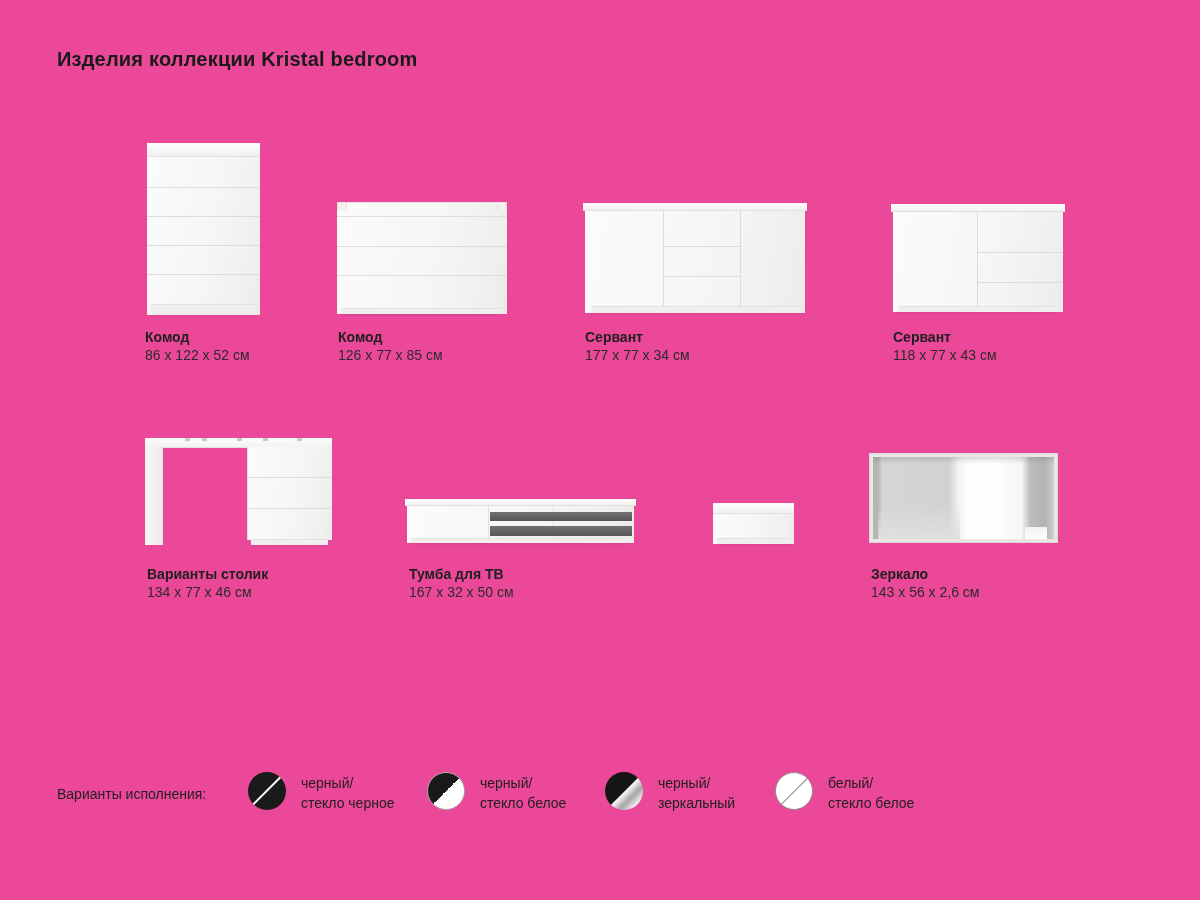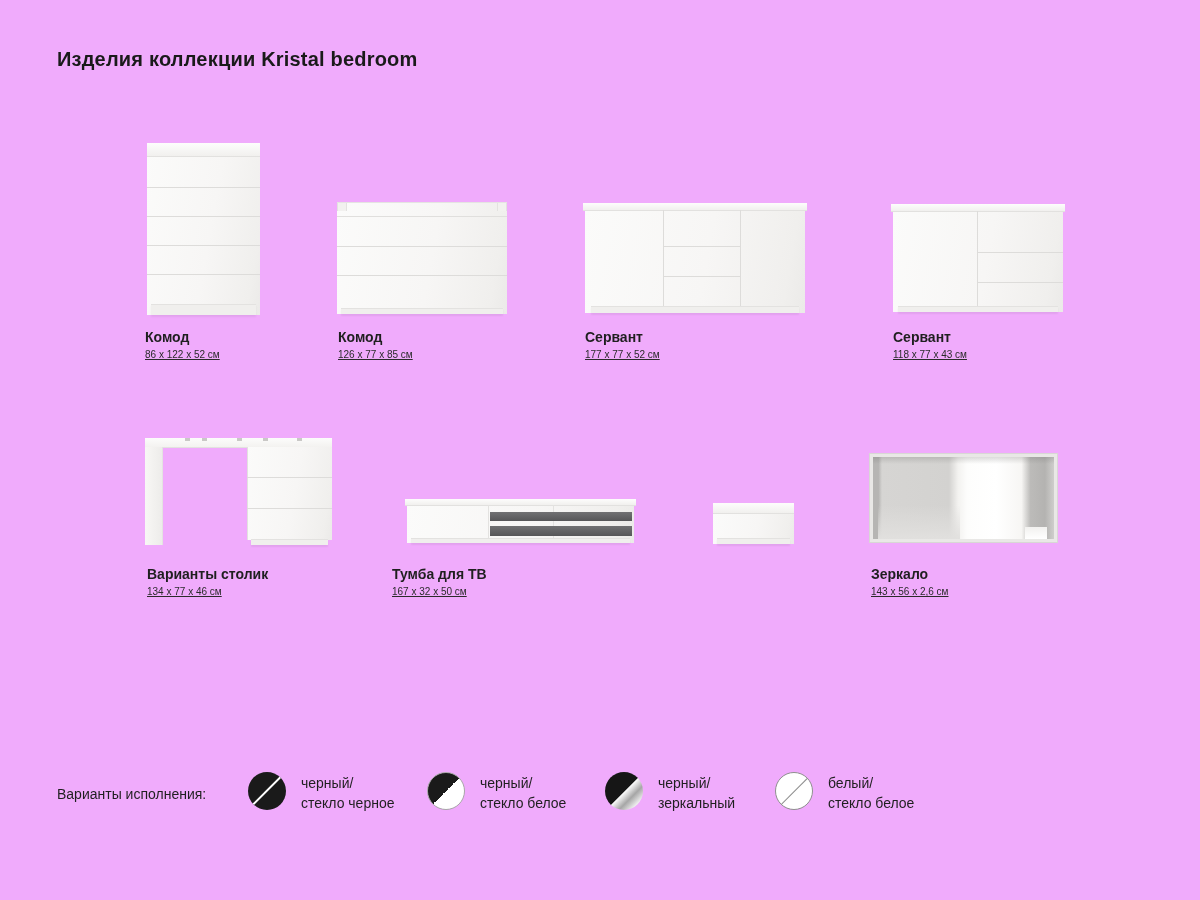--- a/index.html
+++ b/index.html
@@ -1,36 +1,36 @@
 <!DOCTYPE html>
 <html><head>
 <meta charset="utf-8">
 <style>
   html,body{margin:0;padding:0;background:#ffffff;}
   .page{
-    position:relative;width:1200px;height:900px;background:#f0abfc;overflow:hidden;
+    position:relative;width:1200px;height:900px;background:#ec4899;overflow:hidden;
     font-family:"Liberation Sans","DejaVu Sans",sans-serif;color:#1f1f1f;
   }
   .title{
     position:absolute;left:57px;top:48px;font-size:20px;font-weight:600;
     letter-spacing:.2px;color:#1a1a1a;
   }
   
   .furn{position:absolute;background:linear-gradient(100deg,#fbfbfa 0%,#f7f6f5 55%,#f0efed 90%,#ebeae8 100%);}
   .hline{position:absolute;left:0;right:0;height:1px;background:#dddcda;}
   .vline{position:absolute;top:0;bottom:0;width:1px;background:#dddcda;}
   .toppanel{position:absolute;left:0;right:0;top:0;background:linear-gradient(#fdfdfc,#f1f0ee);border-bottom:1px solid #e2e1df;}
   .plinth{position:absolute;bottom:0;background:#f0efed;border-top:1px solid #e3e2e0;box-shadow:0 2px 2px rgba(0,0,0,.06);}
   .tab{position:absolute;top:0;width:8px;height:8px;background:#f2f1ef;border:1px solid #e3e2e0;border-bottom:none;}
   .mark{position:absolute;top:0;height:3px;width:5px;background:#c9c8c6;}
   .slot{position:absolute;background:linear-gradient(#717173,#565658);}
   
   .caption{position:absolute;width:240px;}
   .pname{font-size:14px;line-height:18px;font-weight:600;color:#1f1f1f;}
-  .pdims{font-size:10px;line-height:18px;font-weight:400;color:#2b2b2b;text-decoration:underline;}
+  .pdims{font-size:14px;line-height:18px;font-weight:400;color:#2b2b2b;}
   
   .legend-label{position:absolute;left:57px;top:786px;font-size:14px;font-weight:500;color:#1f1f1f;}
   .sw{position:absolute;top:772px;width:38px;height:38px;border-radius:50%;overflow:hidden;}
   .sw .diag{position:absolute;left:-20%;top:18px;width:140%;height:2px;transform:rotate(-45deg);}
   .sw1{background:#1a1a1a;}
   .sw1 .diag{background:#ffffff;}
   .sw2{background:linear-gradient(135deg,#1a1a1a 50%,#ffffff 50%);border:1px solid #a8a8a8;width:36px;height:36px;}
   .sw3{background:linear-gradient(135deg,#161616 50%,#fafafa 52%,#a6a6a6 68%,#ededed 84%,#c2c2c2 100%);}
   .sw4{background:#ffffff;border:1px solid #8f8f8f;width:36px;height:36px;}
   .sw4 .diag{background:#8f8f8f;height:1px;}
@@ -86,21 +86,21 @@
   <div class="furn" style="left:585px;top:203px;width:220px;height:110px;">
     <div class="toppanel" style="left:-2px;right:-2px;height:7px;"></div>
     <div class="vline" style="left:78px;top:7px;"></div>
     <div class="vline" style="left:155px;top:7px;"></div>
     <div class="hline" style="top:43px;left:78px;right:65px;"></div>
     <div class="hline" style="top:73px;left:78px;right:65px;"></div>
     <div class="plinth" style="left:6px;right:6px;height:6px;"></div>
   </div>
   <div class="caption" style="left:585px;top:328px;">
     <div class="pname">Сервант</div>
-    <div class="pdims">177 x 77 x 52 см</div>
+    <div class="pdims">177 x 77 x 34 см</div>
   </div>
 
   <div class="furn" style="left:893px;top:204px;width:170px;height:108px;">
     <div class="toppanel" style="left:-2px;right:-2px;height:7px;"></div>
     <div class="vline" style="left:84px;top:7px;"></div>
     <div class="hline" style="top:48px;left:84px;right:0;"></div>
     <div class="hline" style="top:78px;left:84px;right:0;"></div>
     <div class="plinth" style="left:5px;right:5px;height:5px;"></div>
   </div>
   <div class="caption" style="left:893px;top:328px;">
@@ -129,21 +129,21 @@
   </div>
 
   <div class="furn" style="left:407px;top:499px;width:227px;height:44px;">
     <div class="toppanel" style="left:-2px;right:-2px;height:6px;"></div>
     <div class="vline" style="left:81px;top:6px;bottom:3px;background:#e3e2e0;"></div>
     <div class="vline" style="left:146px;top:6px;bottom:3px;background:#e3e2e0;"></div>
     <div class="slot" style="left:83px;right:2px;top:13px;height:9px;"></div>
     <div class="slot" style="left:83px;right:2px;top:27px;height:10px;"></div>
     <div class="plinth" style="left:4px;right:4px;height:4px;"></div>
   </div>
-  <div class="caption" style="left:392px;top:565px;">
+  <div class="caption" style="left:409px;top:565px;">
     <div class="pname">Тумба для ТВ</div>
     <div class="pdims">167 x 32 x 50 см</div>
   </div>
 
   <div class="furn" style="left:713px;top:503px;width:81px;height:41px;">
     <div class="toppanel" style="height:10px;"></div>
     <div class="plinth" style="left:4px;right:4px;height:5px;"></div>
   </div>
   <div class="caption" style="left:714px;top:565px;">
   </div>

